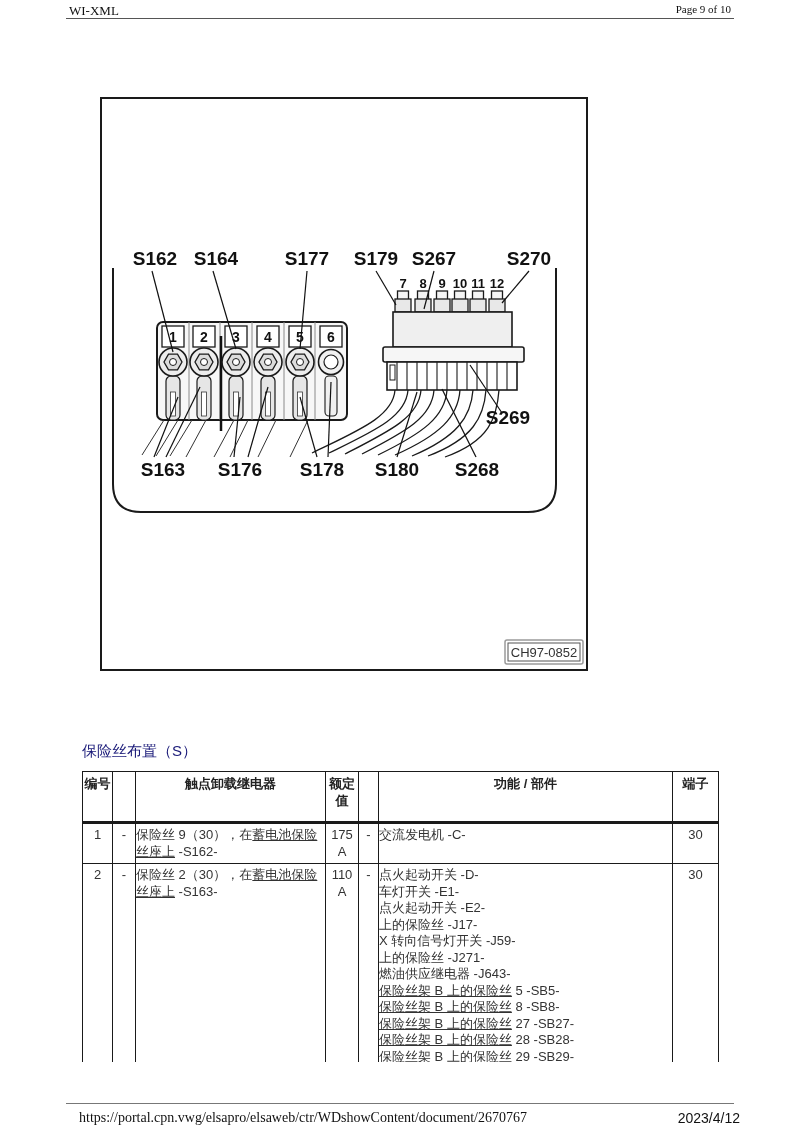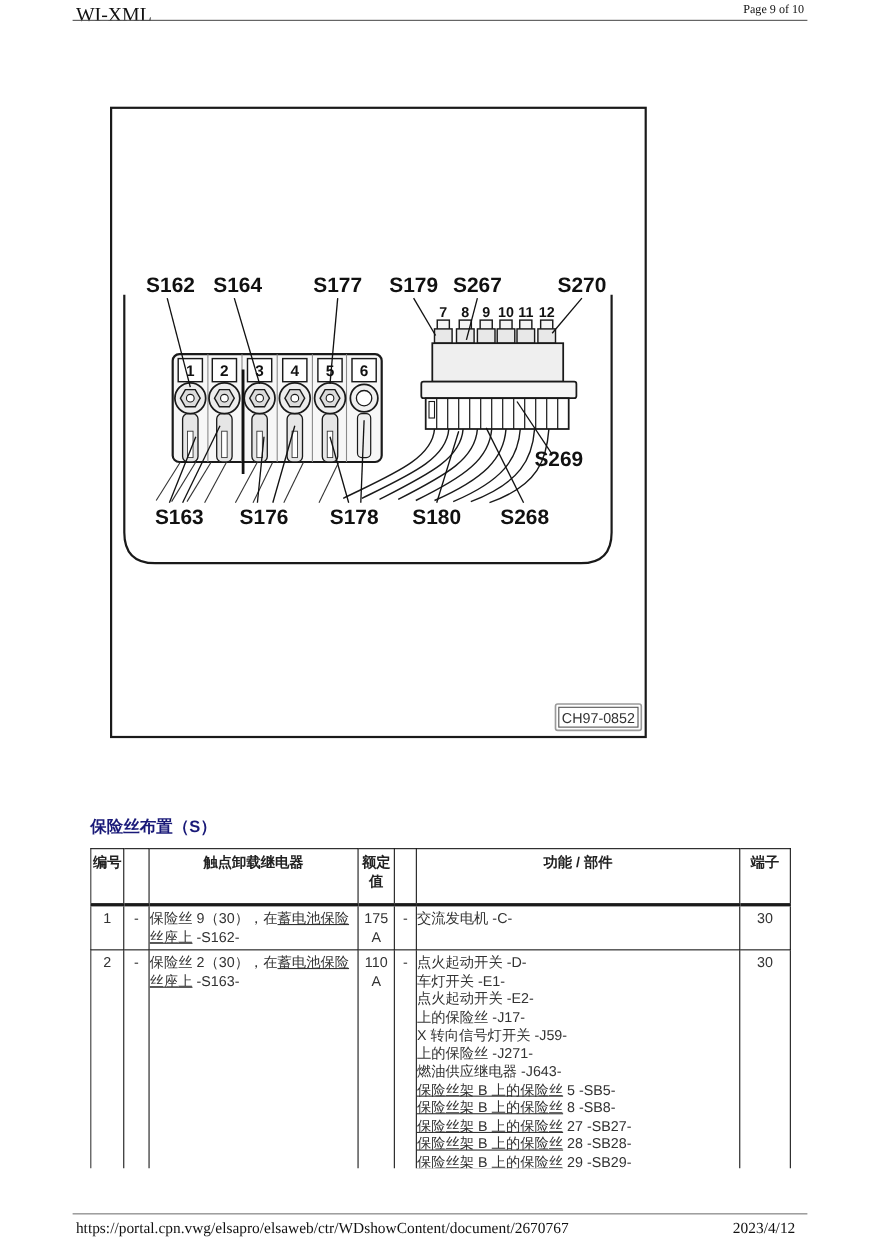--- a/index.html
+++ b/index.html
@@ -1,38 +1,38 @@
 <!DOCTYPE html>
 <html><head>
 <meta charset="utf-8">
 <style>
   html,body{margin:0;padding:0;background:#ffffff;}
   .page{
     position:relative;width:800px;height:1133px;background:#ffffff;
     font-family:"Liberation Sans",sans-serif;color:#222;overflow:hidden;
   }
   
-  .hdr-left{position:absolute;left:69px;top:3px;font-family:"Liberation Serif",serif;font-size:18px;color:#111;}
+  .hdr-left{position:absolute;left:69px;top:3px;font-family:"Liberation Serif",serif;font-size:13px;color:#111;}
   .hdr-right{position:absolute;right:69px;top:3px;font-family:"Liberation Serif",serif;font-size:11px;color:#111;}
   .hdr-rule{position:absolute;left:66px;right:66px;top:18px;height:1px;background:#555;}
   .ftr-rule{position:absolute;left:66px;right:66px;top:1103px;height:1px;background:#777;}
-  .ftr-left{position:absolute;left:69px;top:1110px;font-family:"Liberation Serif",serif;font-size:14px;color:#111;}
-  .ftr-right{position:absolute;right:77px;top:1110px;font-family:Liberation Serif, serif;font-size:14px;color:#111;}
+  .ftr-left{position:absolute;left:79px;top:1110px;font-family:"Liberation Serif",serif;font-size:14px;color:#111;}
+  .ftr-right{position:absolute;right:60px;top:1110px;font-family:Liberation Sans, sans-serif;font-size:14px;color:#111;}
   
   .diagram-box{
     position:absolute;left:100px;top:97px;width:488px;height:574px;
     border:2px solid #1a1a1a;box-sizing:border-box;background:#fff;
   }
   .diagram-box svg{display:block;width:100%;height:100%;}
   text.lbl{font:bold 19px "Liberation Sans",sans-serif;fill:#111;}
   text.num{font:bold 14px "Liberation Sans",sans-serif;fill:#111;}
   text.num2{font:bold 13px "Liberation Sans",sans-serif;fill:#111;}
   text.figcode{font:13px "Liberation Sans",sans-serif;fill:#333;}
   
-  .sec-title{position:absolute;left:82px;top:742px;font-size:15px;font-weight:bold;}
+  .sec-title{position:absolute;left:82px;top:742px;font-size:15px;font-weight:normal;}
   
   .table-clip{position:absolute;left:82px;top:771px;width:640px;height:291px;overflow:hidden;}
   table.fuse{border-collapse:collapse;table-layout:fixed;width:636px;font-size:13px;line-height:16.5px;color:#333;}
   table.fuse th,table.fuse td{
     border:1.5px solid #1a1a1a;vertical-align:top;padding:3px 0;
     overflow:hidden;word-break:break-all;
   }
   table.fuse th{
     font-size:13px;font-weight:bold;text-align:center;color:#222;
     border-bottom:3px solid #1a1a1a;height:42px;padding-top:4px;

